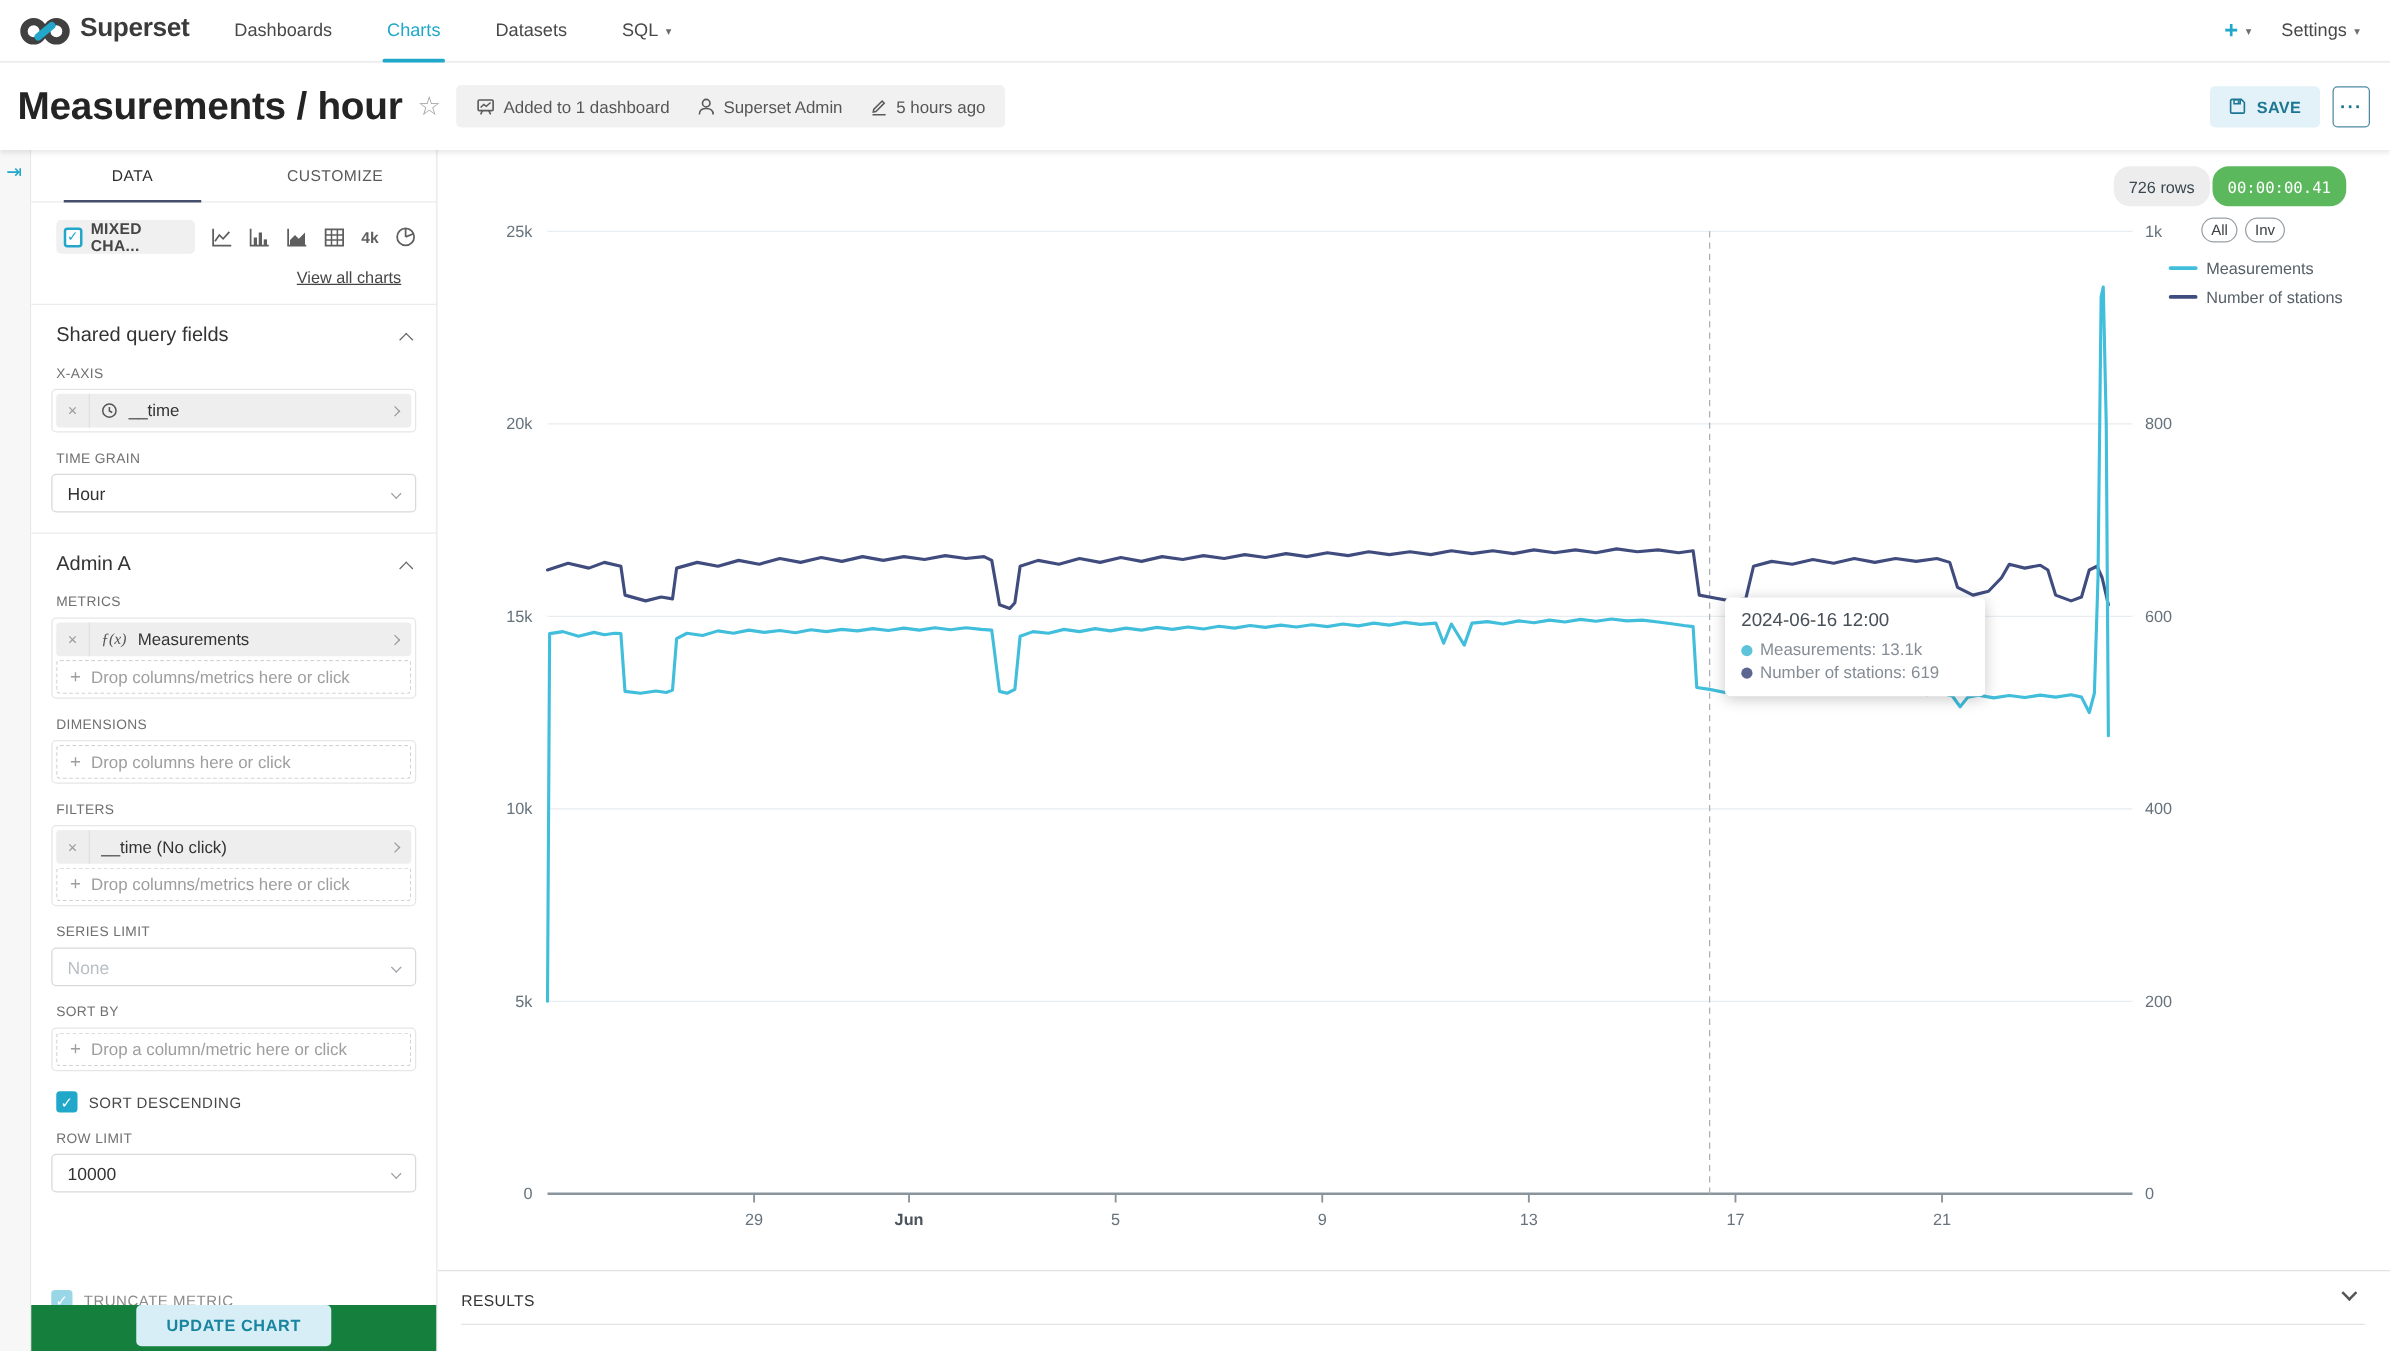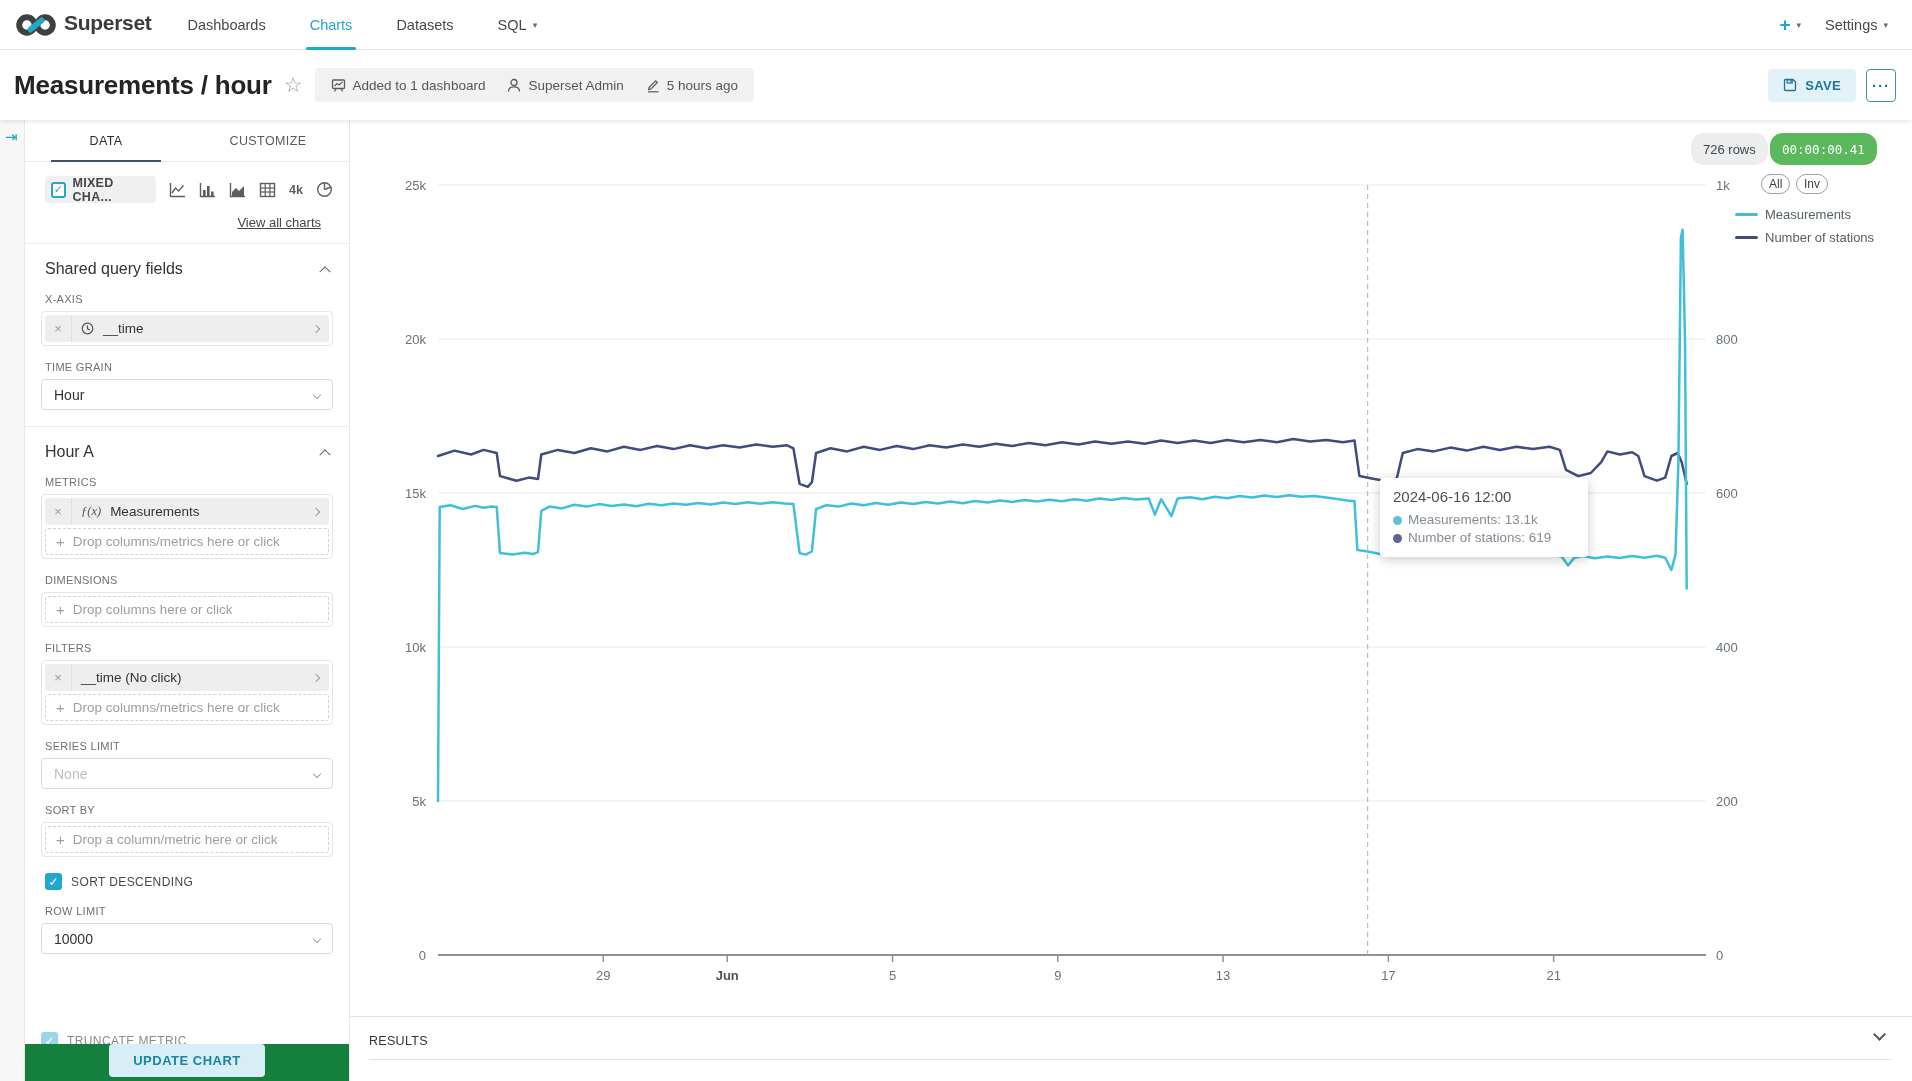--- a/index.html
+++ b/index.html
@@ -16,21 +16,21 @@
   .nav-item.active { color:#20a7c9; }
   .nav-item.active::after { content:""; position:absolute; left:18px; right:18px; bottom:0;
     height:3px; background:#20a7c9; border-radius:2px; }
   .nav-caret { font-size:9px; color:#6d6d6d; margin-left:6px; }
   #nav-right { margin-left:auto; display:flex; align-items:center; gap:10px; padding-right:18px; }
   .plus { color:#20a7c9; font-size:19px; font-weight:bold; }
 
   
   #header { position:absolute; left:0; top:50px; width:1912px; height:70px; background:#fff;
     box-shadow:0 2px 4px rgba(0,0,0,0.09); z-index:25; display:flex; align-items:center; }
-  #page-title { font-size:26px; font-weight:bold; color:#242424; margin-left:14px; letter-spacing:-0.2px; }
+  #page-title { font-size:31px; font-weight:bold; color:#242424; margin-left:14px; letter-spacing:-0.2px; }
   .star { font-size:21px; color:#9e9e9e; margin:0 12px 0 12px; cursor:pointer; }
   .meta-pill { background:#f1f1f1; border-radius:4px; height:34px; display:flex; align-items:center;
     gap:22px; padding:0 16px; font-size:13.5px; color:#565656; }
   .meta-item { display:flex; align-items:center; gap:7px; }
   .micon { display:inline-flex; }
   #header-right { margin-left:auto; display:flex; align-items:center; gap:10px; padding-right:16px; }
   #save-btn { background:#e3f2f8; border:none; border-radius:4px; height:33px; padding:0 15px;
     display:flex; align-items:center; gap:8px; font-size:13px; font-weight:bold; color:#1c7693;
     letter-spacing:0.3px; cursor:pointer; font-family:inherit; }
   #more-btn { background:#fff; border:1px solid #4e89a3; border-radius:4px; height:33px; width:30px;
@@ -311,21 +311,21 @@
       <span>Hour</span>
       <span class="pill-spacer"></span>
       <span class="chev chev-down chev-sm"></span>
     </div>
   </div>
 
   <div class="divider"></div>
 
   <div class="psec">
     <div class="sec-head">
-      <span class="sec-title">Hour A</span>
+      <span class="sec-title">Admin A</span>
       <span class="chev chev-up"></span>
     </div>
 
     <div class="flabel">METRICS</div>
     <div class="ctrl-box">
       <div class="pill">
         <span class="x-btn">×</span>
         <span class="fx">ƒ(x)</span>
         <span class="pill-txt">Measurements</span>
         <span class="pill-spacer"></span>

